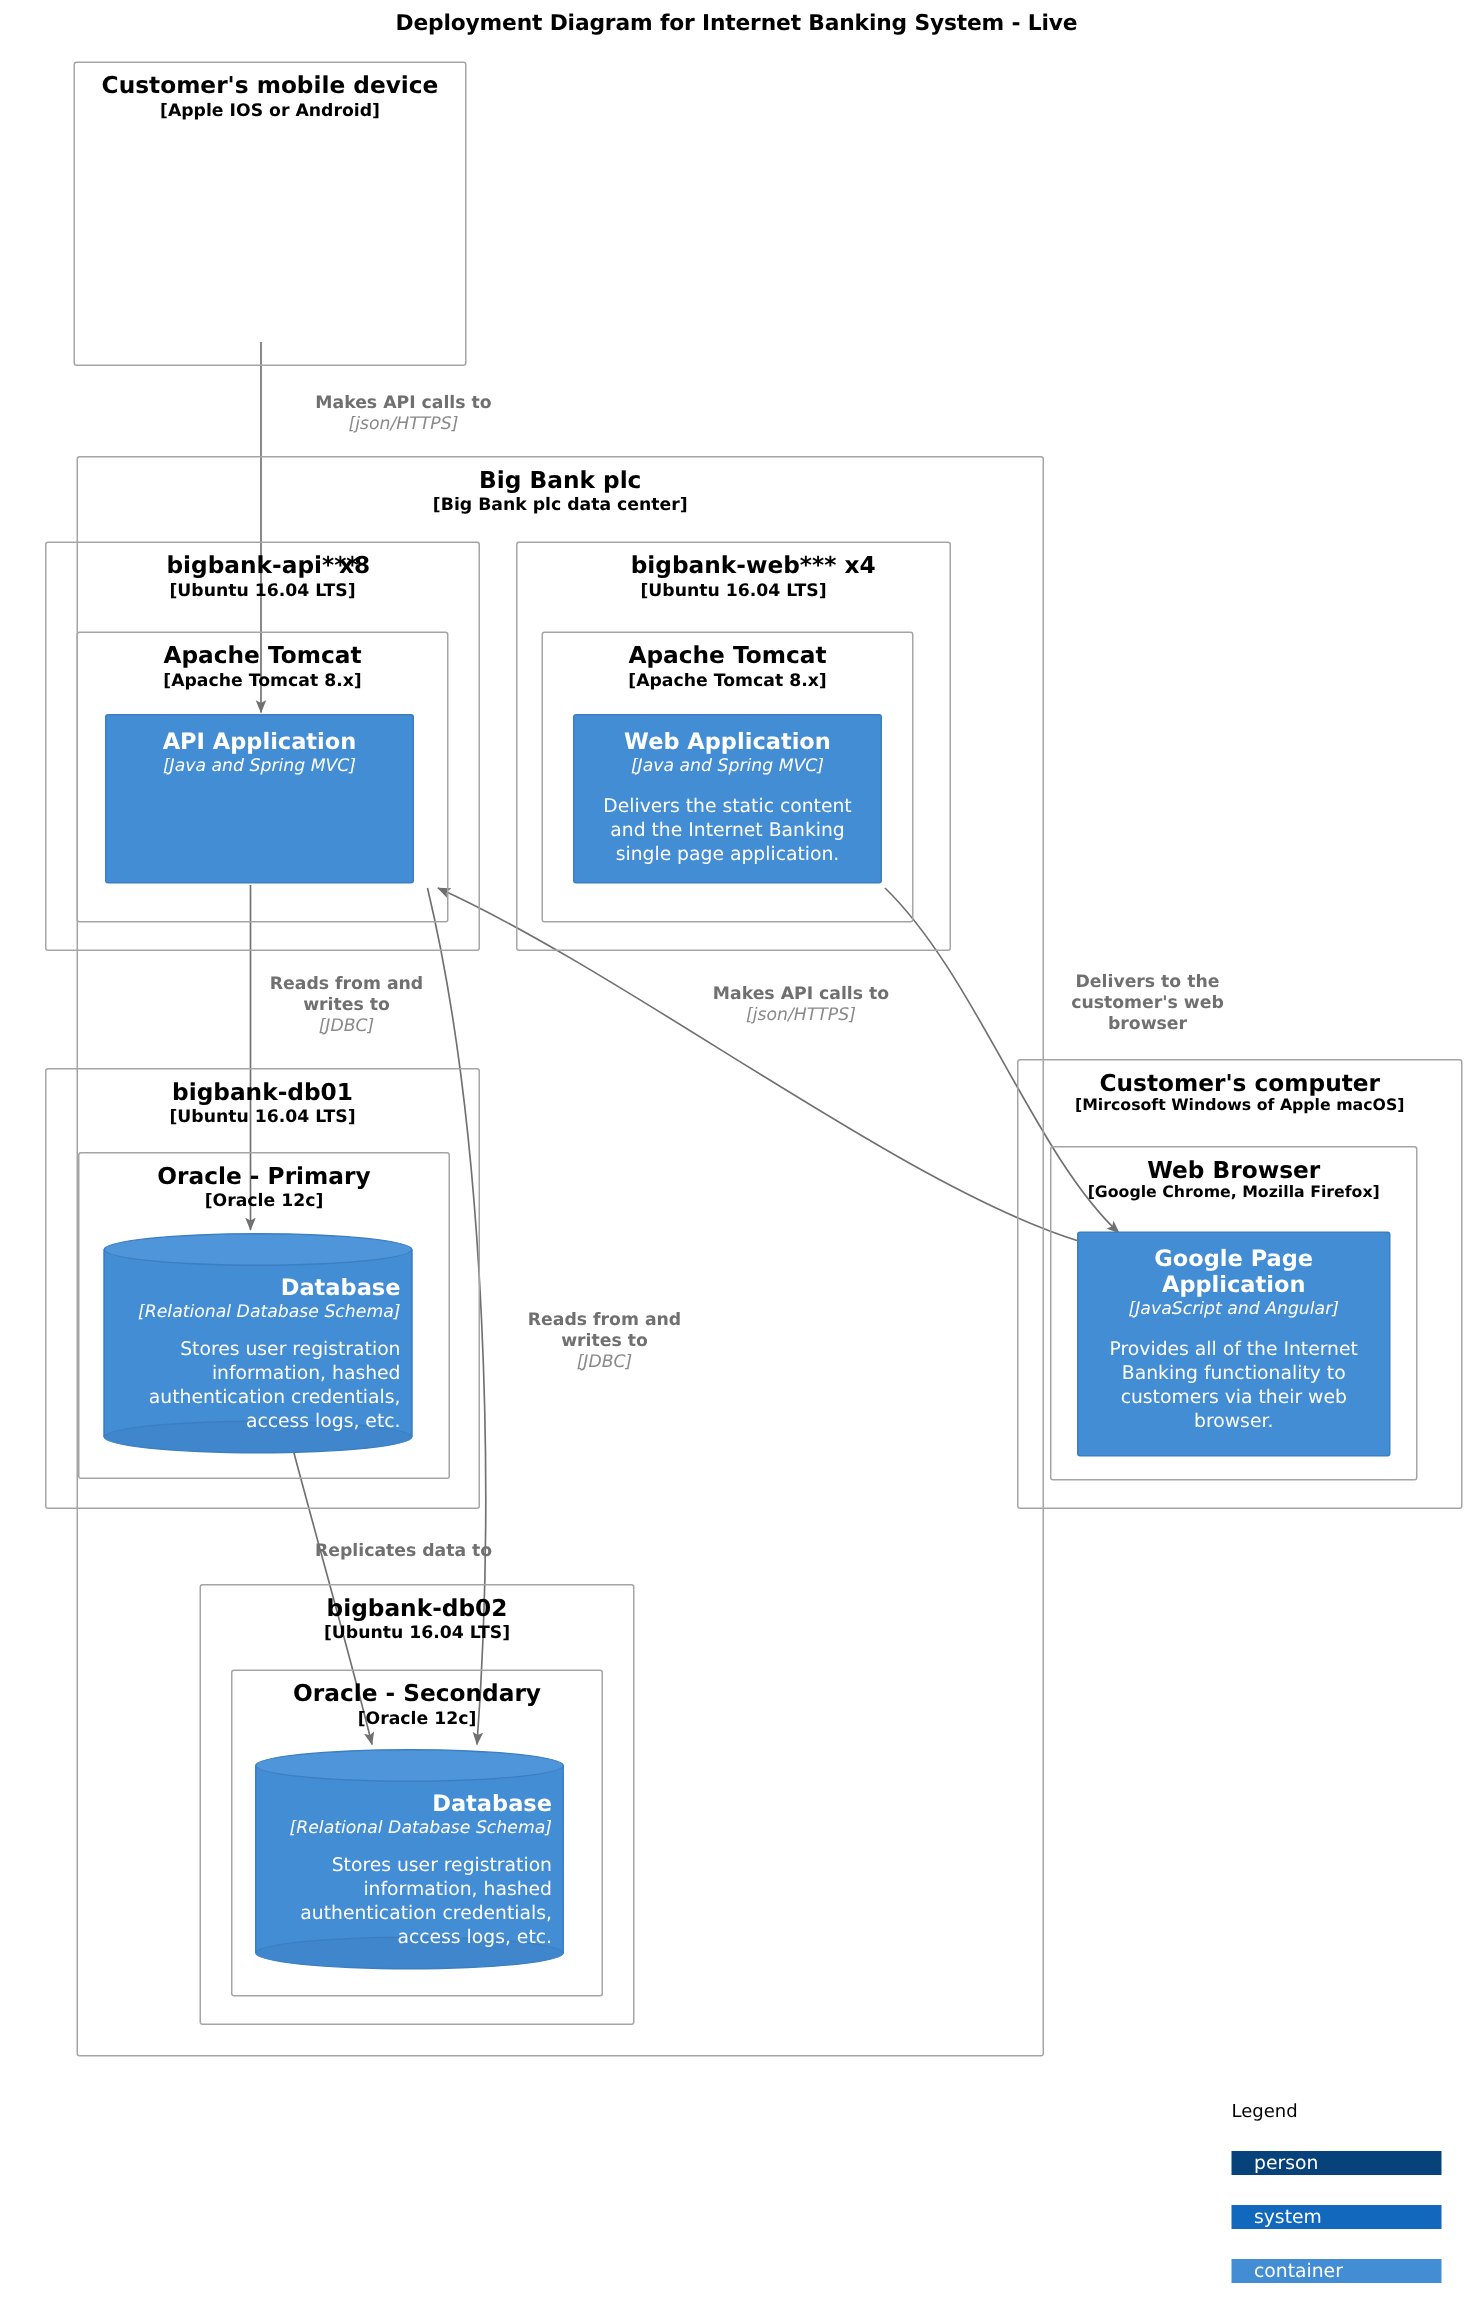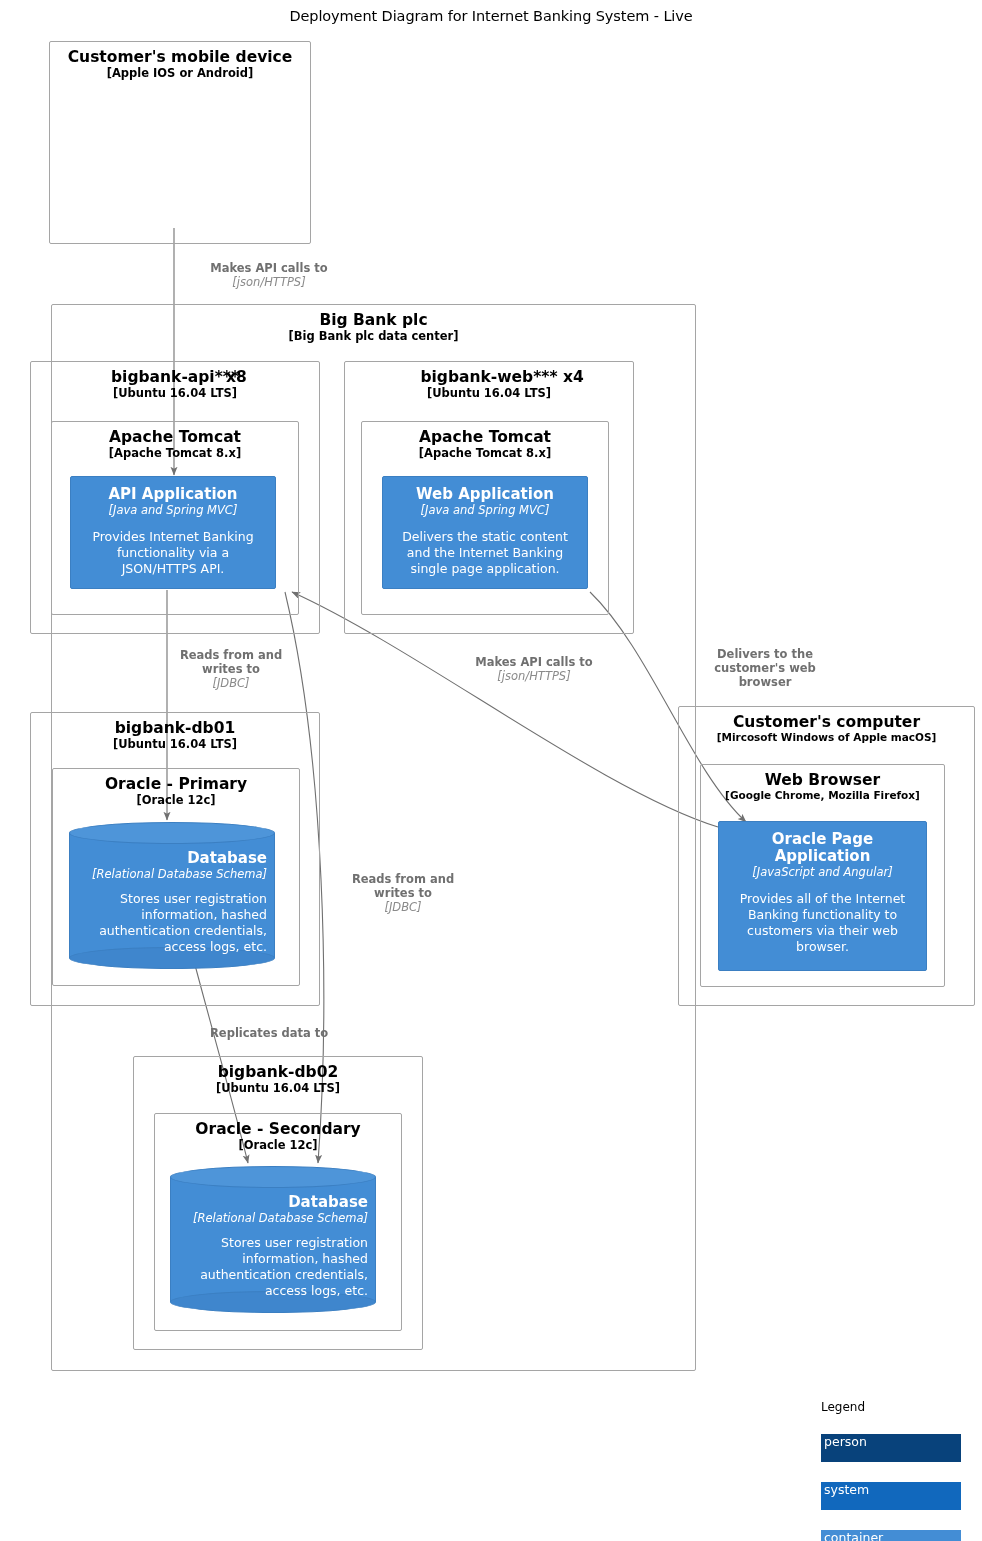--- a/index.html
+++ b/index.html
@@ -6,21 +6,21 @@
   body{
     font-family:"DejaVu Sans","Liberation Sans",sans-serif;
     width:982px;height:1541px;position:relative;overflow:hidden;
     color:#000;
   }
   .canvas{position:absolute;left:0;top:0;width:982px;height:1541px;}
   svg.edges{position:absolute;left:0;top:0;width:982px;height:1541px;pointer-events:none;}
 
   .diagram-title{
     position:absolute;left:0;top:8px;width:982px;text-align:center;
-    font-size:14.5px;font-weight:normal;letter-spacing:-0.1px;
+    font-size:14.5px;font-weight:bold;letter-spacing:-0.1px;
   }
 
   
   .node{
     position:absolute;border:1px solid #a5a5a5;background:transparent;
     border-radius:2px;box-sizing:border-box;
   }
   .node > .node-head{
     text-align:center;padding-top:7px;line-height:1.12;
   }
@@ -64,22 +64,22 @@
   .rel{
     position:absolute;text-align:center;color:#707070;line-height:1.2;
   }
   .rel .r-desc{font-size:11.5px;font-weight:bold;display:block;}
   .rel .r-tech{font-size:11.5px;font-style:italic;display:block;color:#8a8a8a;}
 
   
   .legend{position:absolute;left:821px;top:1400px;width:140px;}
   .legend-title{font-size:12px;font-weight:normal;margin-bottom:18px;color:#000;}
   .legend-row{
-    height:28px;line-height:16px;font-size:12.5px;color:#ffffff;
-    padding-left:3px;box-sizing:border-box;margin-top:20px;
+    height:16px;line-height:16px;font-size:12.5px;color:#ffffff;
+    padding-left:15px;box-sizing:border-box;margin-top:20px;
   }
 </style>
 </head>
 <body>
 
 <div class="canvas">
 
   <div class="diagram-title">Deployment Diagram for Internet Banking System - Live</div>
 
   <svg class="edges" viewBox="0 0 982 1541">
@@ -133,21 +133,20 @@
 
   <div class="node" style="left:51px;top:421px;width:248px;height:194px;">
     <div class="node-head">
       <span class="node-name">Apache Tomcat</span>
       <span class="node-tech">[Apache Tomcat 8.x]</span>
     </div>
   </div>
   <div class="container-box" style="left:70px;top:476px;width:206px;height:113px;">
     <span class="c-name">API Application</span>
     <span class="c-tech">[Java and Spring MVC]</span>
-    <span class="c-desc">Provides Internet Banking functionality via a JSON/HTTPS API.</span>
   </div>
 
   <div class="node" style="left:344px;top:361px;width:290px;height:273px;">
     <div class="node-head">
       <span class="node-name">bigbank-web***</span>
       <span class="node-tech">[Ubuntu 16.04 LTS]</span>
     </div>
   </div>
   <div class="instances" style="left:563px;top:368px;">x4</div>
 
@@ -240,21 +239,21 @@
       <span class="node-tech tiny">[Mircosoft Windows of Apple macOS]</span>
     </div>
   </div>
   <div class="node" style="left:700px;top:764px;width:245px;height:223px;">
     <div class="node-head">
       <span class="node-name">Web Browser</span>
       <span class="node-tech tiny">[Google Chrome, Mozilla Firefox]</span>
     </div>
   </div>
   <div class="container-box" style="left:718px;top:821px;width:209px;height:150px;">
-    <span class="c-name">Oracle Page Application</span>
+    <span class="c-name">Google Page Application</span>
     <span class="c-tech">[JavaScript and Angular]</span>
     <span class="c-desc">Provides all of the Internet Banking functionality to customers via their web browser.</span>
   </div>
 
   <div class="legend">
     <div class="legend-title">Legend</div>
     <div class="legend-row" style="background:#08427b;"><span>person</span></div>
     <div class="legend-row" style="background:#1168bd;"><span>system</span></div>
     <div class="legend-row" style="background:#438dd5;"><span>container</span></div>
     <div class="legend-row" style="background:#686868;"><span>external person</span></div>

